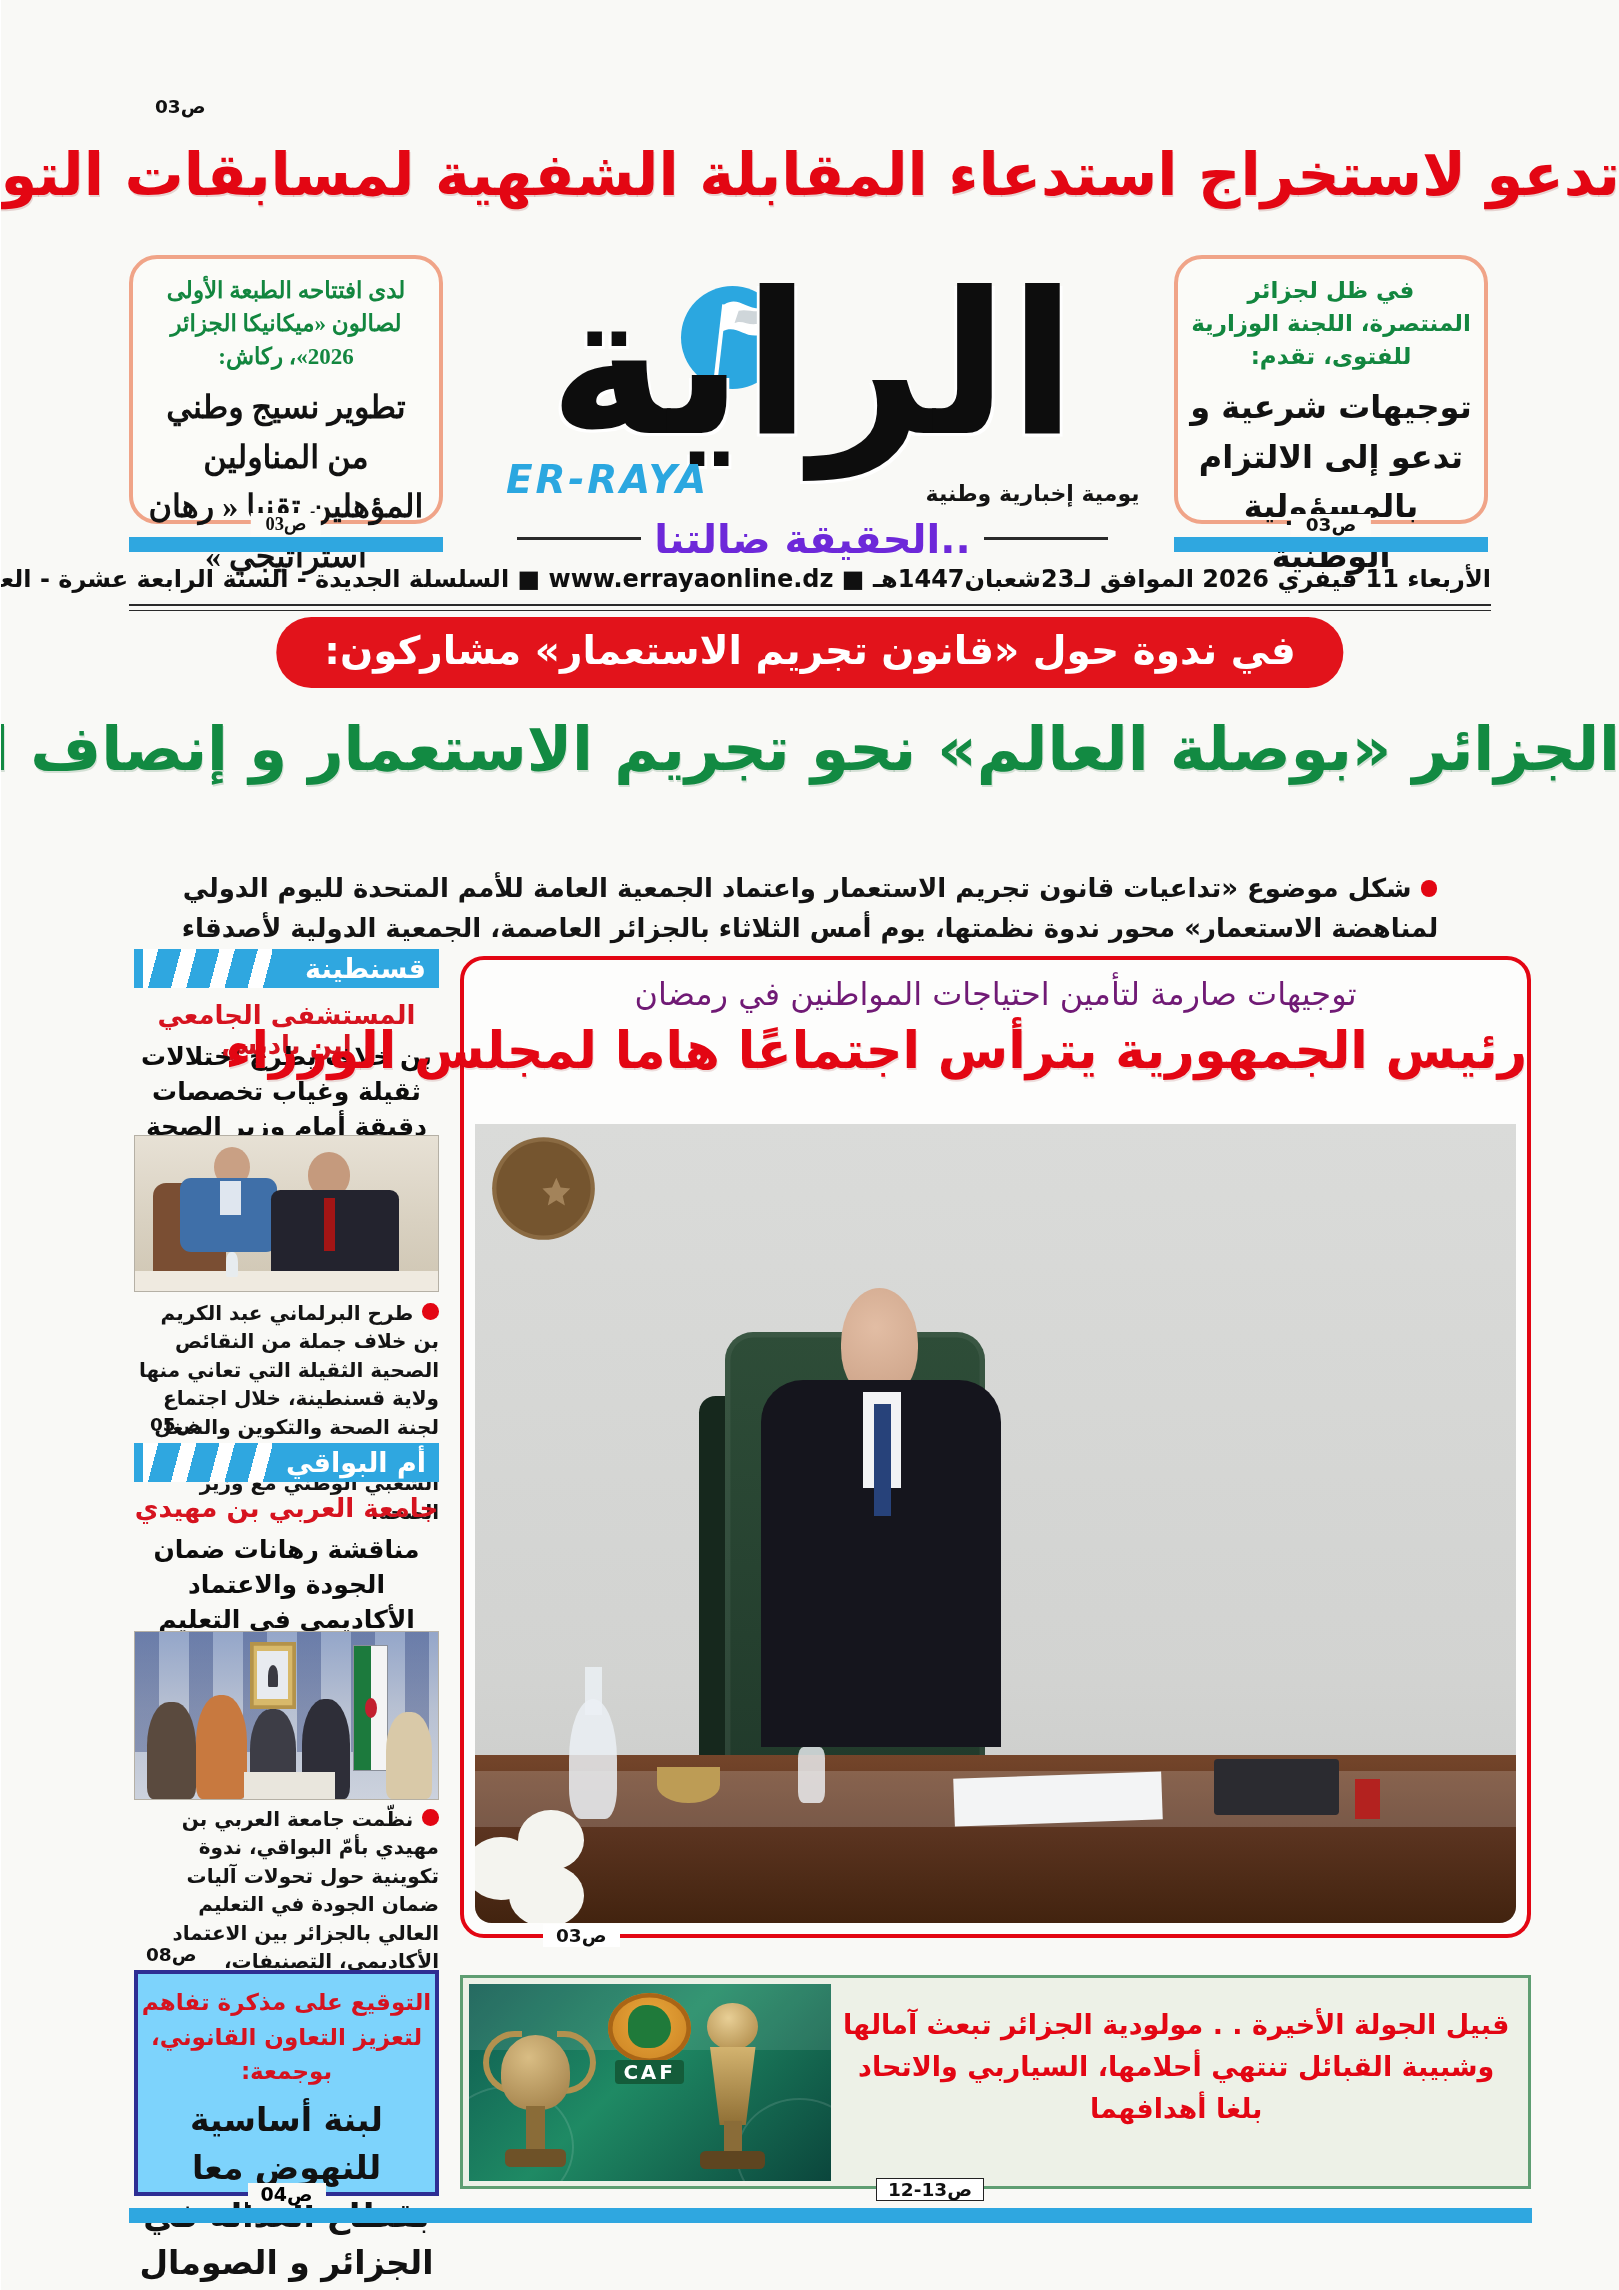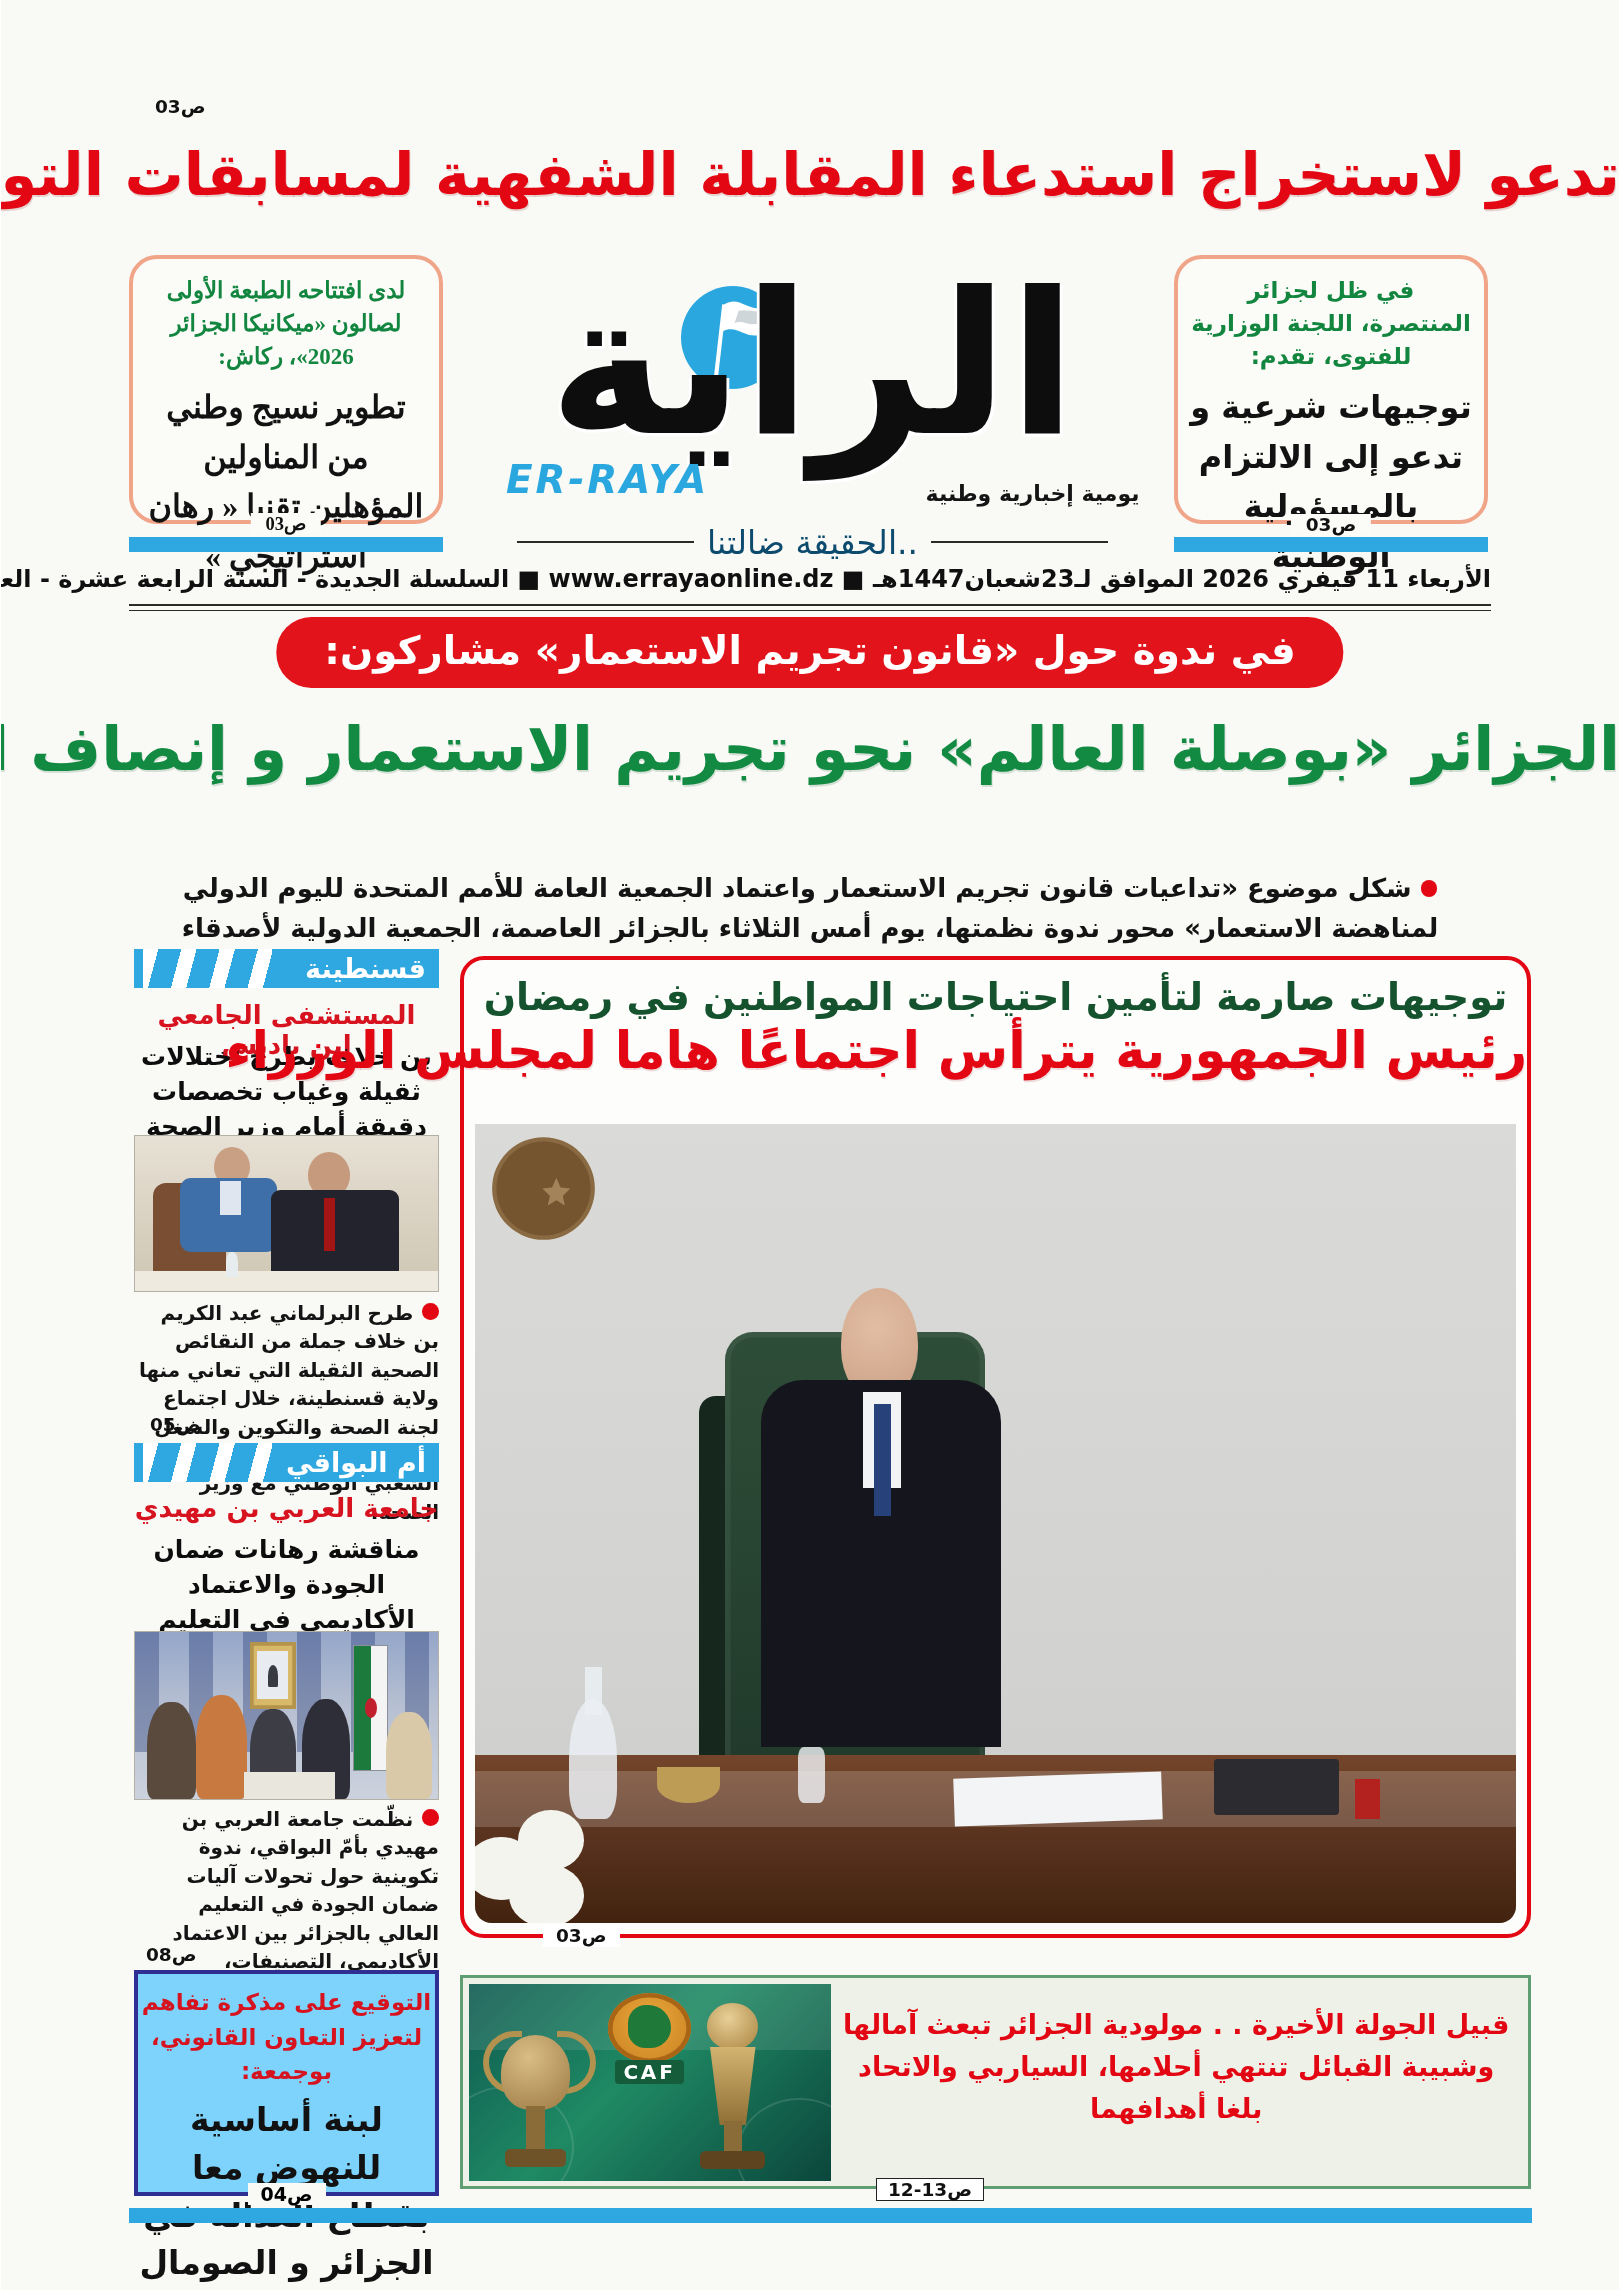--- a/index.html
+++ b/index.html
@@ -41,21 +41,21 @@
   .logo-ar{position:absolute;left:0;right:0;top:-26px;text-align:center;z-index:2;
     font-size:198px;font-weight:bold;color:#0d0d0d;line-height:1.45;
     text-shadow:2.8px 2.8px 0 #fff,-2.8px 2.8px 0 #fff;}
   .logo-latin{position:absolute;left:26px;bottom:54px;z-index:3;direction:ltr;
     font-size:39px;font-weight:bold;font-style:italic;color:#2ba7e0;letter-spacing:2.8px;}
   .tagline{position:absolute;right:5.5px;bottom:50px;z-index:3;
     font-size:22px;font-weight:bold;color:#141414;}
   .slogan-row{position:absolute;left:37px;right:37px;bottom:-5.5px;z-index:3;
     display:flex;align-items:center;gap:13px;}
   .sline{flex:1;height:2.8px;background:#2a2a2a;}
-  .slogan{font-size:33px;font-weight:normal;color:#0c4a6e;white-space:nowrap;}
+  .slogan{font-size:40px;font-weight:bold;color:#6d28d9;white-space:nowrap;}
 
   
   .dateline{position:absolute;left:129px;right:129px;top:565px;text-align:center;
     font-size:24px;font-weight:bold;color:#101010;white-space:nowrap;}
   .date-rule{position:absolute;left:129px;right:129px;top:604px;height:0;
     border-top:2.8px solid #2a2a2a;}
   .date-rule2{position:absolute;left:129px;right:129px;top:610px;height:0;
     border-top:0.9px solid #2a2a2a;}
 
   
@@ -129,21 +129,21 @@
     padding-top:11px;}
   .justice-kicker{font-size:23px;font-weight:bold;color:#d6131f;line-height:1.5;}
   .justice-headline{margin-top:7.4px;font-size:33px;font-weight:bold;color:#121212;line-height:1.45;}
   .justice-ref{position:absolute;bottom:-13px;left:50%;transform:translateX(-50%);
     background:#f9f9f6;padding:0 13px;font-size:19px;font-weight:bold;}
 
   
   .council-box{position:absolute;left:460px;top:956px;width:1071px;height:982px;
     border:4.6px solid #e30613;border-radius:24px;background:#fdfdfc;box-sizing:border-box;}
   .council-kicker{position:absolute;left:0;right:0;top:14.8px;text-align:center;
-    font-size:38px;font-weight:bold;color:#14532d;}
+    font-size:32px;font-weight:normal;color:#701a75;}
   .council-headline{position:absolute;left:0;right:0;top:61px;text-align:center;
     font-size:51px;font-weight:bold;color:#e30613;white-space:nowrap;
     text-shadow:0.9px 1.8px 0 rgba(120,0,0,.12);}
   .council-photo{position:absolute;left:11px;right:11px;top:164px;bottom:11px;
     background:linear-gradient(180deg,#dadbd9 0%,#d2d3d1 70%,#c8c9c7 100%);
     border-radius:0 0 16.6px 16.6px;overflow:hidden;}
   .emblem{position:absolute;left:14.8px;top:11px;width:107px;height:111px;}
   .chair{position:absolute;left:24%;top:26%;width:25%;height:76%;
     background:linear-gradient(180deg,#2e4d38,#1c3326);border-radius:28px 28px 0 0;
     box-shadow:inset 0 0 0 5.5px rgba(255,255,255,.06);}

